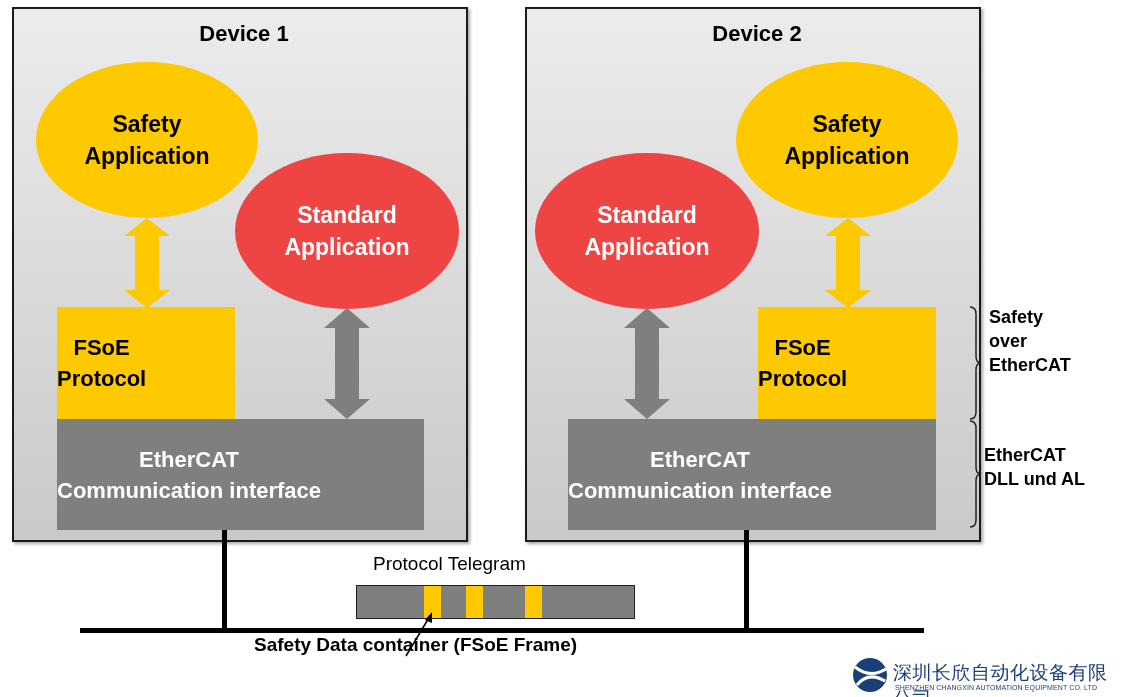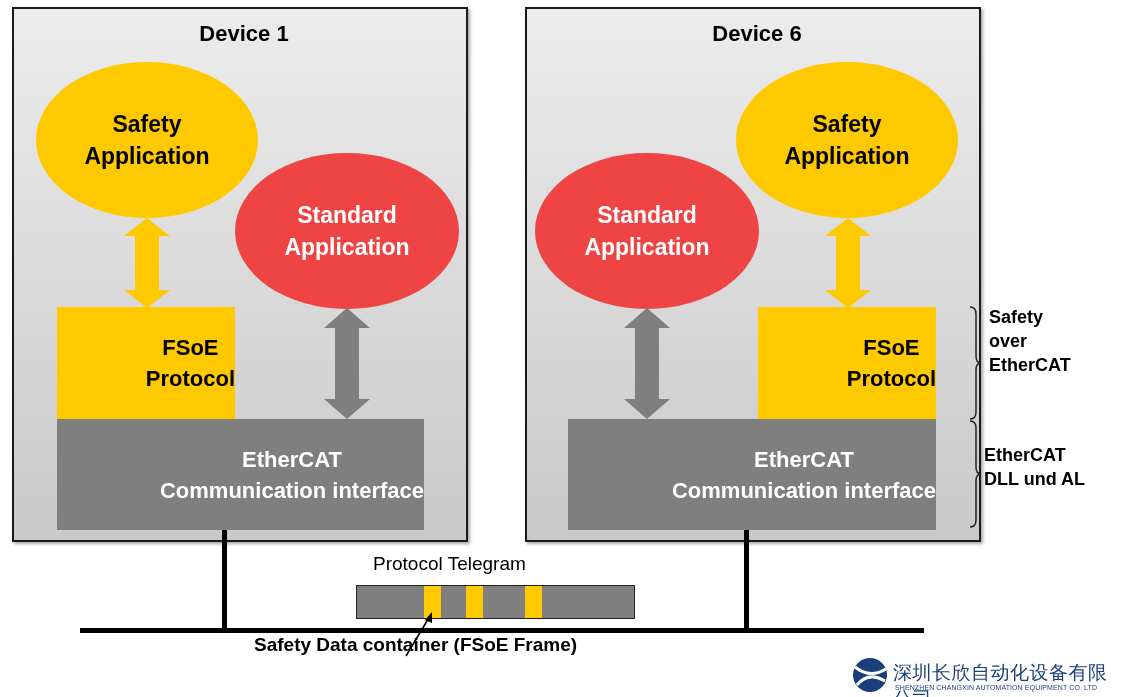--- a/index.html
+++ b/index.html
@@ -17,21 +17,21 @@
     font-weight: bold; font-size: 22px; color: #000; padding-left: 8px;
   }
   .ellipse {
     position: absolute; border-radius: 50%;
     display: flex; align-items: center; justify-content: center; text-align: center;
     font-weight: bold; font-size: 23px; line-height: 32px;
   }
   .ellipse.safety { background: #ffc900; color: #000; }
   .ellipse.standard { background: #ef4444; color: #fff; }
   .box {
-    position: absolute; display: flex; align-items: center; justify-content: flex-end;
+    position: absolute; display: flex; align-items: center; justify-content: flex-start;
     text-align: center; font-weight: bold; font-size: 22px; line-height: 31px;
   }
   .box.fsoe { background: #ffc900; color: #000; }
   .box.ecat { background: #7f7f7f; color: #fff; }
   .arrow { position: absolute; }
   .wire { position: absolute; background: #000; }
   .side-label {
     position: absolute; font-weight: bold; font-size: 18px; line-height: 24px; color: #000;
   }
   .telegram-title { position: absolute; font-size: 19px; color: #000; }
@@ -68,21 +68,21 @@
 
 <div class="box fsoe" style="left:57px; top:307px; width:178px; height:112px;">
   <div><span>FSoE</span><br><span>Protocol</span></div>
 </div>
 
 <div class="box ecat" style="left:57px; top:419px; width:367px; height:111px;">
   <div><span>EtherCAT</span><br><span>Communication interface</span></div>
 </div>
 
 <div class="device" style="left:525px; top:7px; width:456px; height:535px;">
-  <div class="device-title">Device 6</div>
+  <div class="device-title">Device 2</div>
 </div>
 
 <div class="ellipse standard" style="left:535px; top:153px; width:224px; height:156px;">
   <div><span>Standard</span><br><span>Application</span></div>
 </div>
 
 <div class="ellipse safety" style="left:736px; top:62px; width:222px; height:156px;">
   <div><span>Safety</span><br><span>Application</span></div>
 </div>
 

